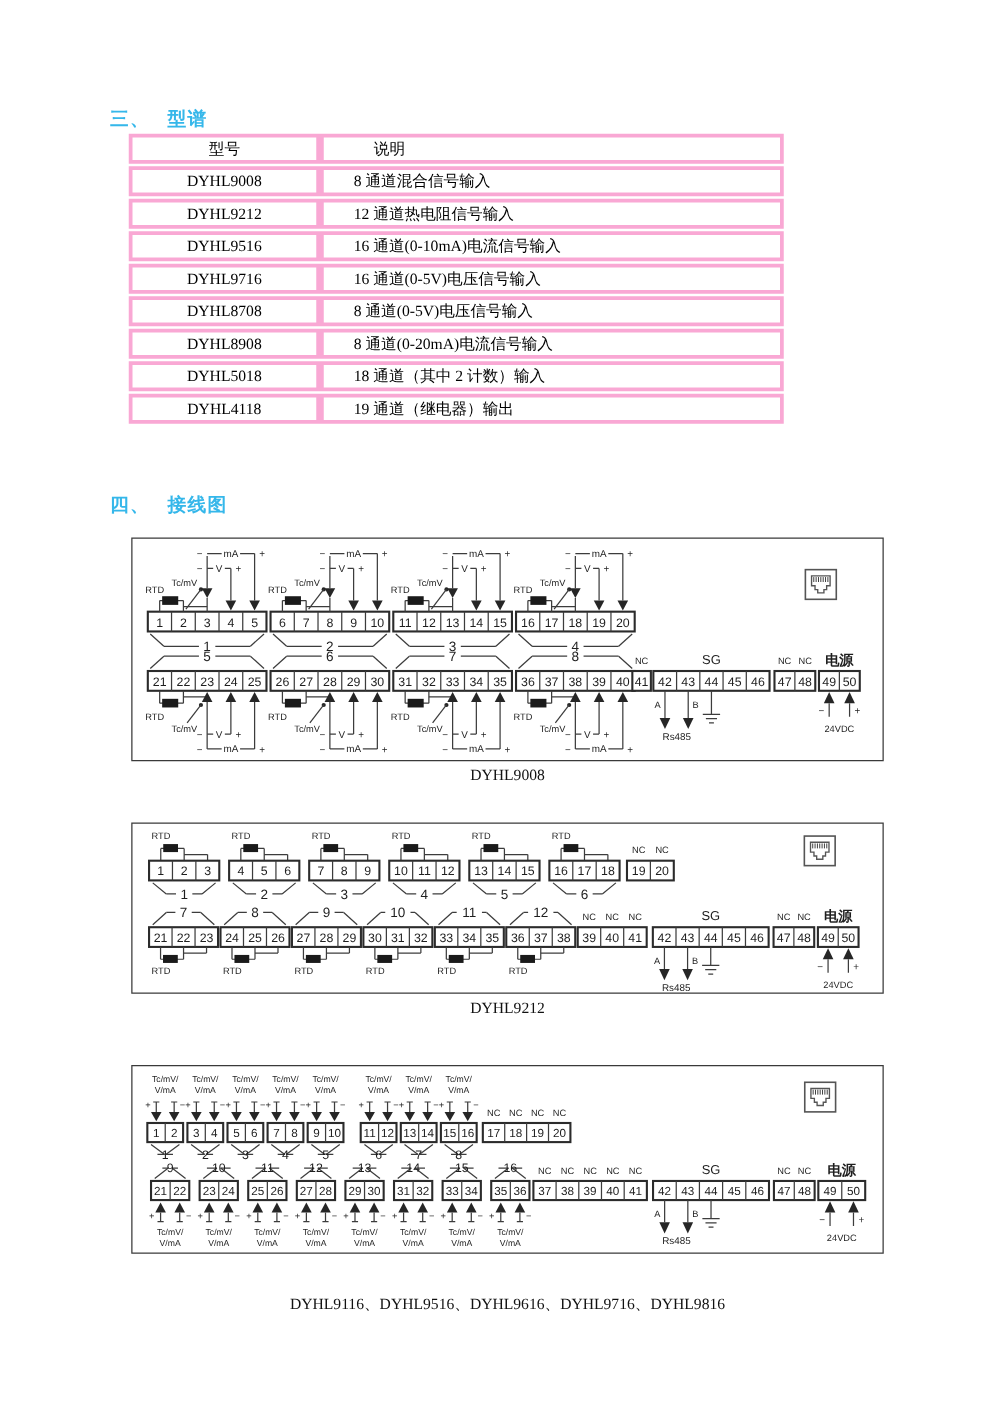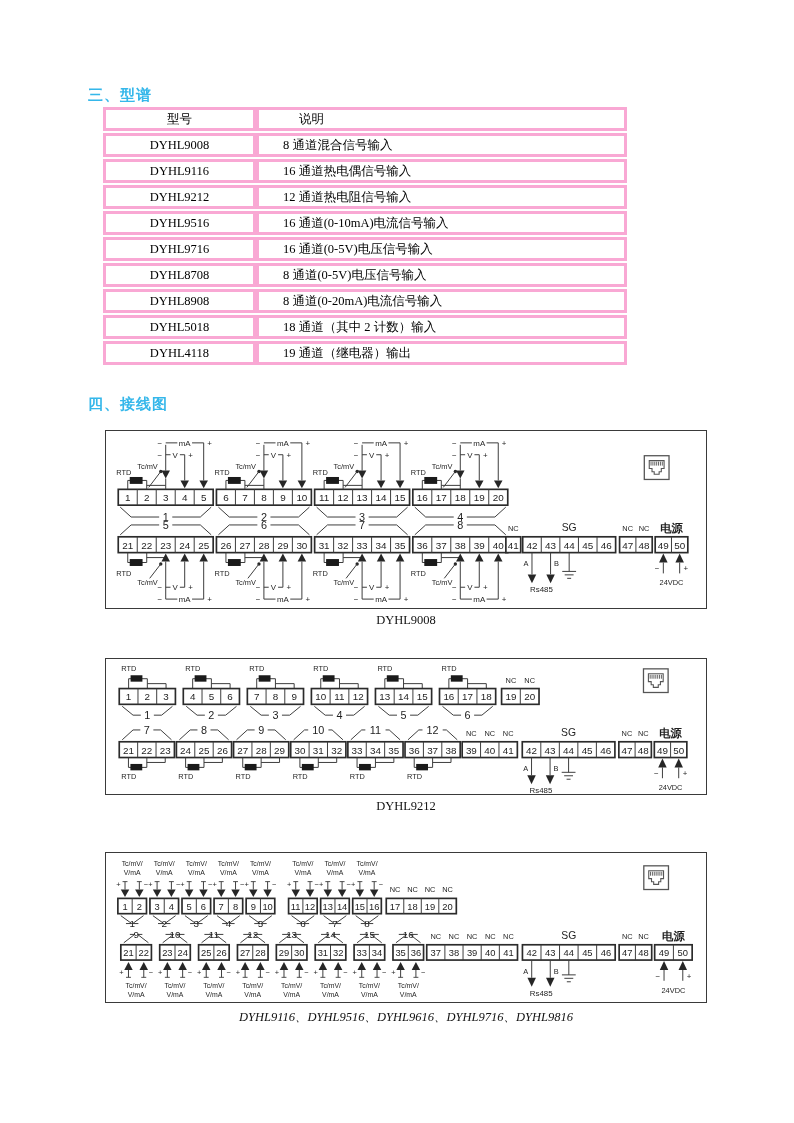--- a/index.html
+++ b/index.html
@@ -1,58 +1,54 @@
 <!DOCTYPE html>
 <html><head>
 <meta charset="utf-8">
 <style>
   html,body{margin:0;padding:0;}
   body{width:794px;height:1123px;background:#ffffff;position:relative;overflow:hidden;
        font-family:"Liberation Sans",sans-serif;}
   .sec-heading{position:absolute;left:88px;font-size:15px;font-weight:bold;letter-spacing:1px;}
-  .sec-heading .t{}
+  .sec-heading .t{margin-left:14px;}
   #sec3{top:86px;}
   #sec4{top:395px;}
   table.models{position:absolute;left:103px;top:105px;width:524px;
        border-collapse:separate;border-spacing:0 2px;
        font-family:"Liberation Serif",serif;font-size:12.5px;color:#000;}
   table.models td{border:3px solid #f9a8d4;height:18px;padding:0;}
   table.models td.c1{width:147px;text-align:center;}
   table.models td.c2{padding-left:24px;}
   table.models tr.hdr td.c2{padding-left:40px;}
   .panel{position:absolute;left:105px;width:602px;box-sizing:border-box;
        border:1.6px solid #3a3a3a;background:#fff;}
   #panel1{top:430px;height:179px;}
   #panel2{top:658px;height:137px;}
   #panel3{top:852px;height:151px;}
   .panel svg{position:absolute;left:0;top:0;width:100%;height:100%;}
   .caption{position:absolute;left:105px;width:602px;text-align:center;
        font-family:"Liberation Serif",serif;font-size:12.5px;color:#111;}
-  #cap1{top:613px;} #cap2{top:799px;} #cap3{top:1009px;font-style:italic;}
+  #cap1{top:613px;} #cap2{top:799px;} #cap3{top:1035px;}
 </style>
 </head>
 <body>
 
 <div id="sec3" class="sec-heading">
   <span style="color: rgb(53, 183, 234);">三、</span><span class="t" style="color: rgb(53, 183, 234);">型谱</span>
 </div>
 
 <table class="models">
   <tbody>
       <tr class="hdr">
         <td class="c1" style="text-align: center;">型号</td>
         <td class="c2">说明</td>
       </tr>
       <tr>
         <td class="c1">DYHL9008</td>
         <td class="c2">8 通道混合信号输入</td>
-      </tr>
-      <tr>
-        <td class="c1">DYHL9116</td>
-        <td class="c2">16 通道热电偶信号输入</td>
       </tr>
       <tr>
         <td class="c1">DYHL9212</td>
         <td class="c2">12 通道热电阻信号输入</td>
       </tr>
       <tr>
         <td class="c1">DYHL9516</td>
         <td class="c2">16 通道(0-10mA)电流信号输入</td>
       </tr>
       <tr>

